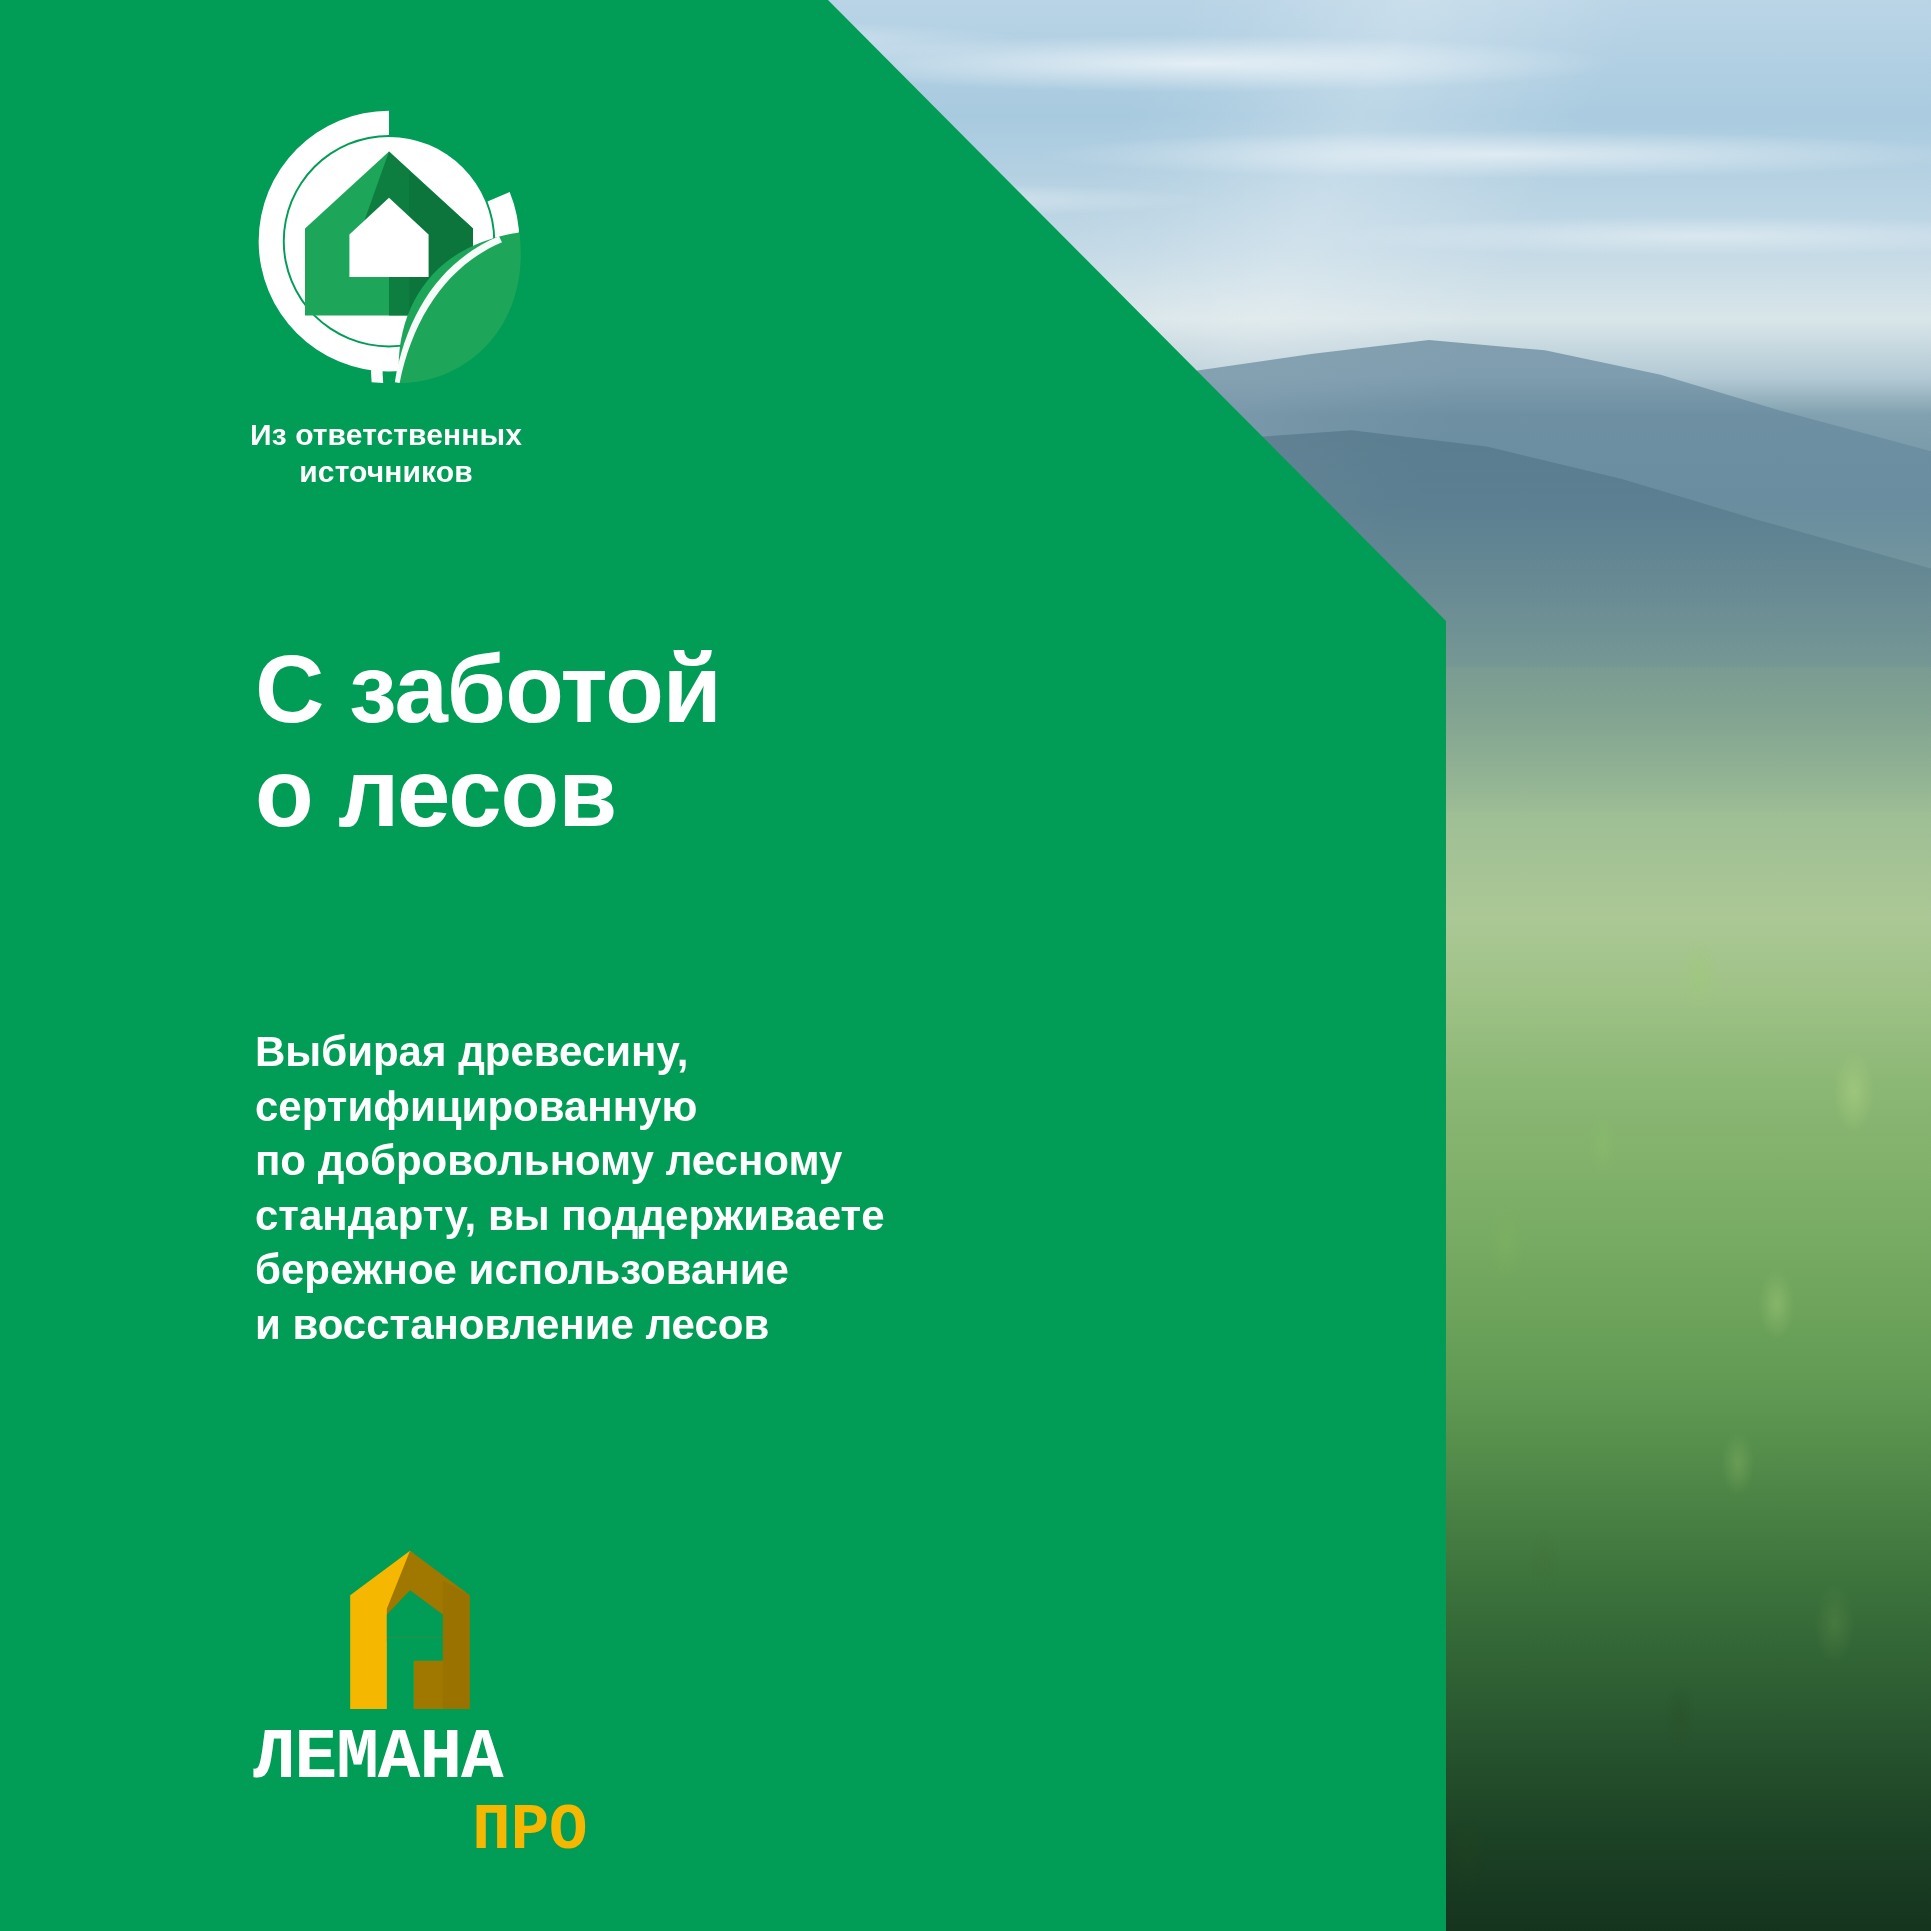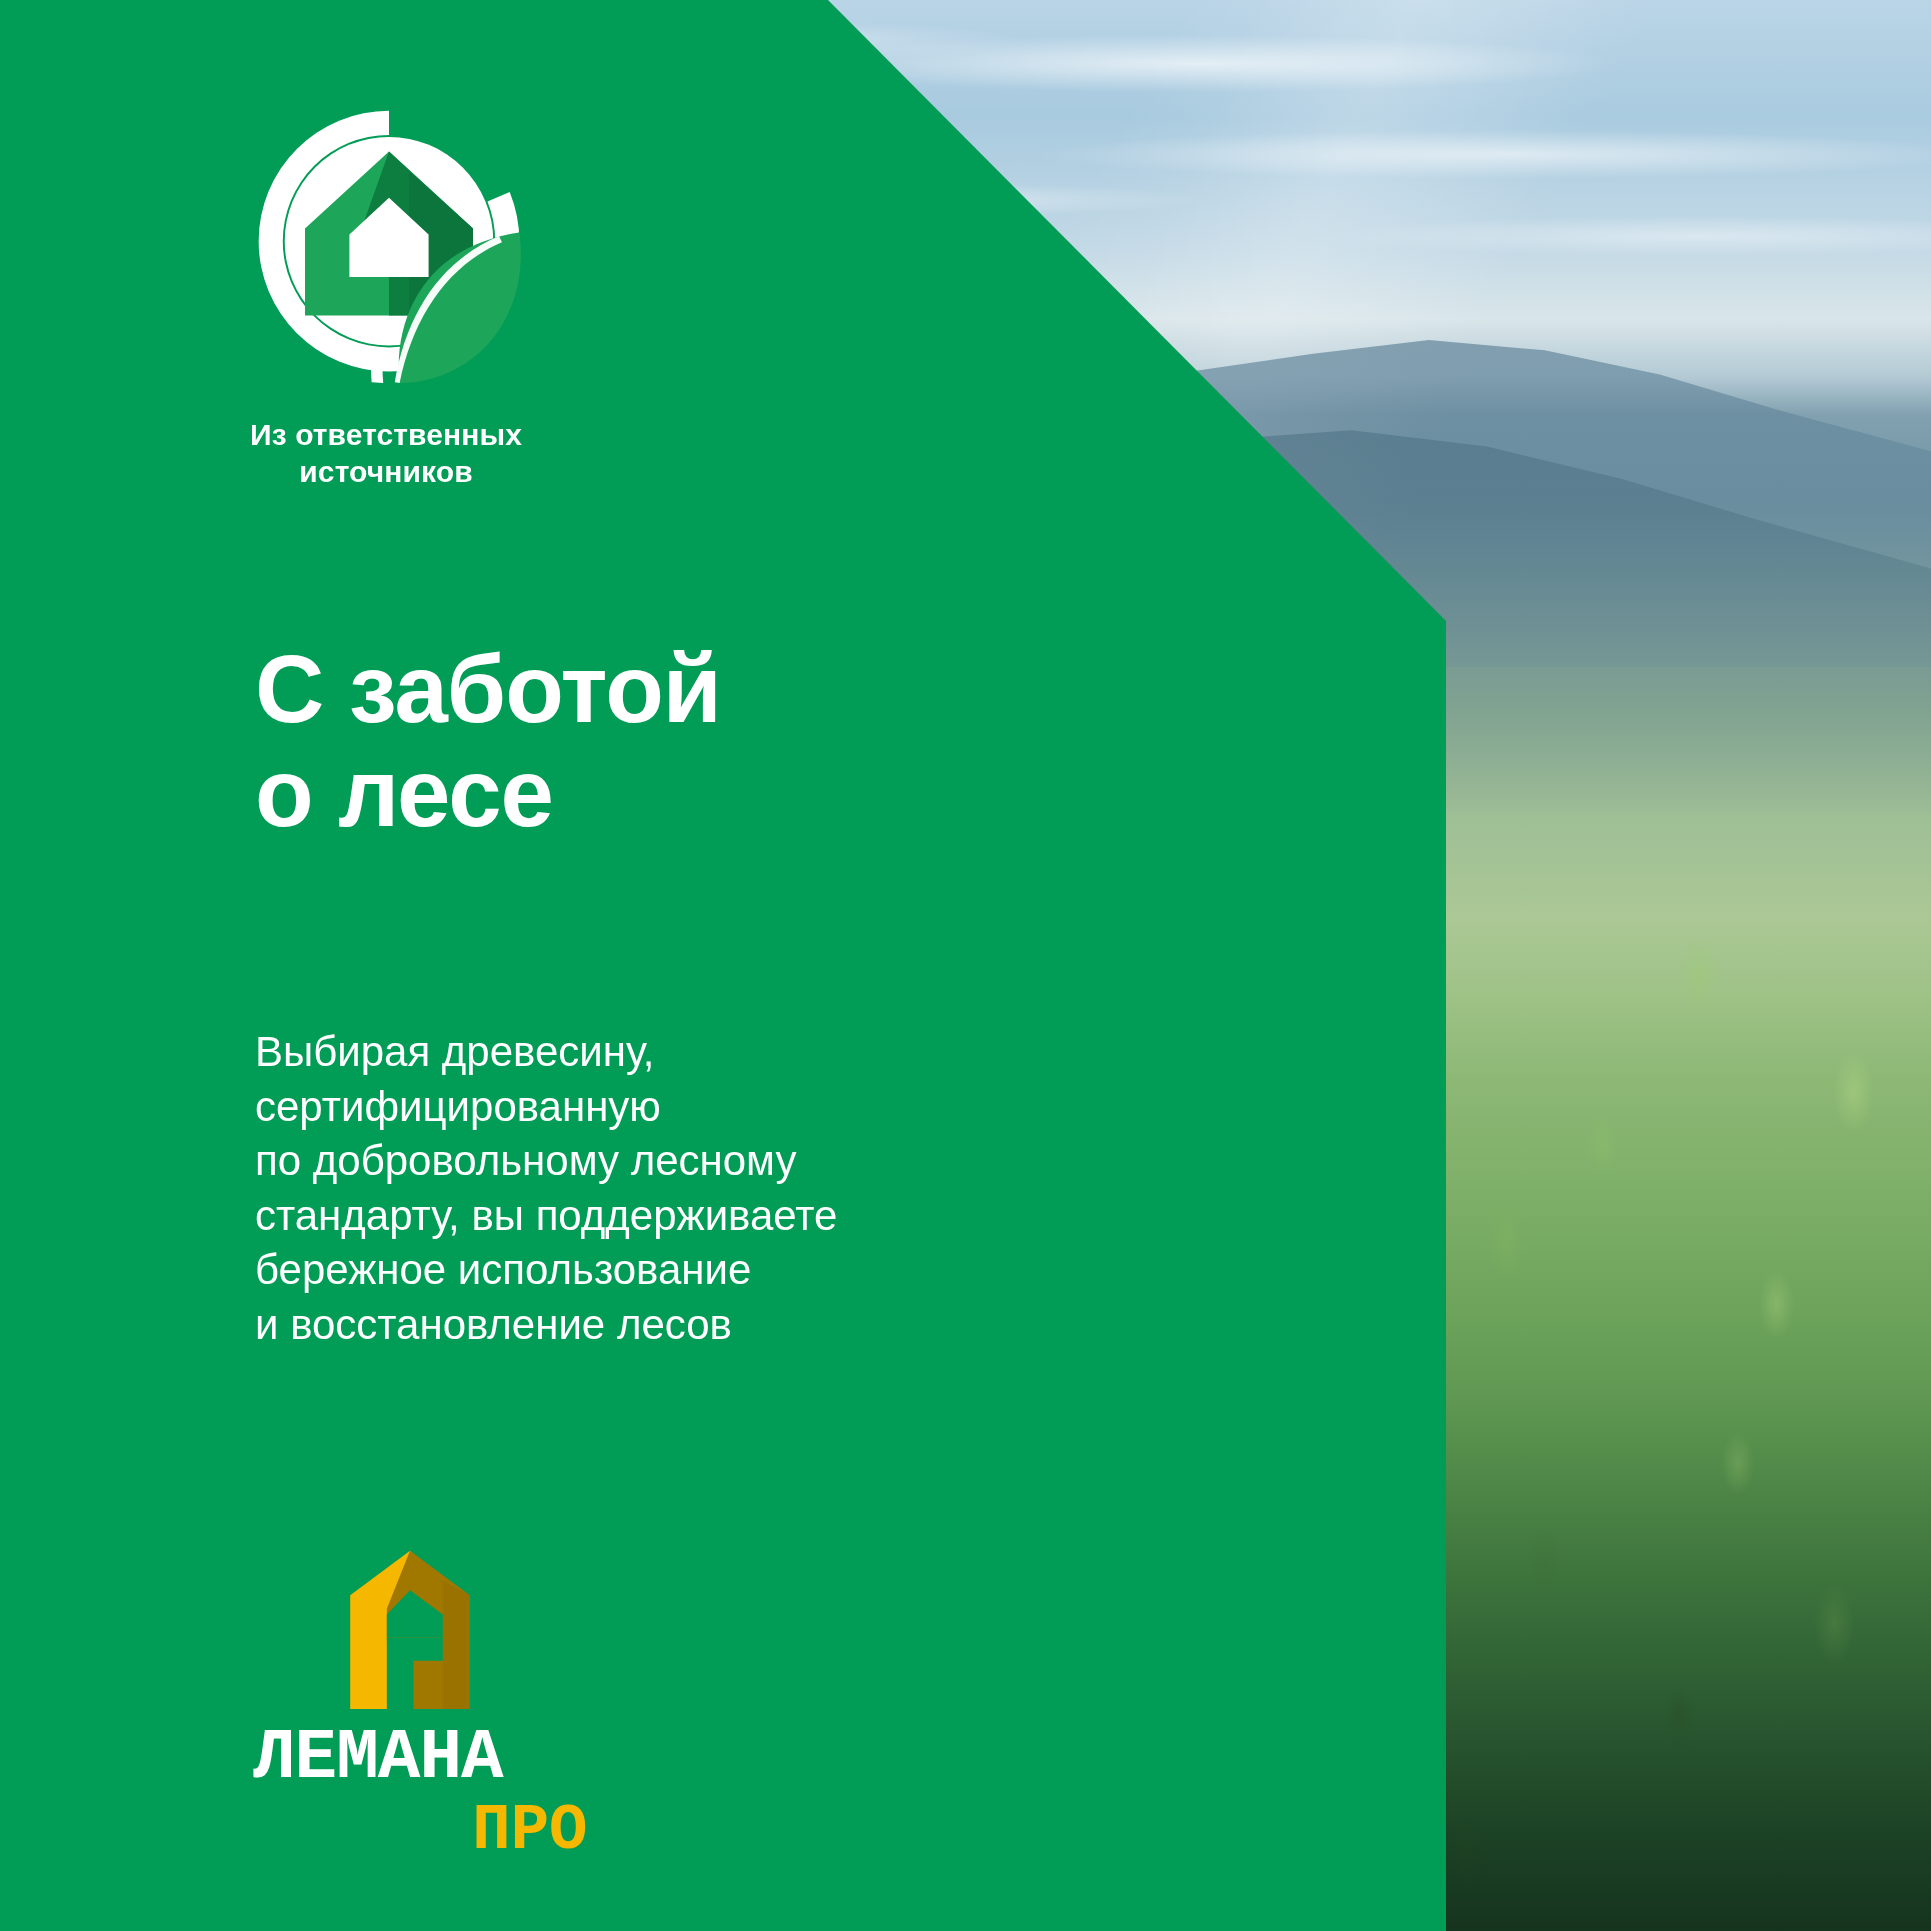--- a/index.html
+++ b/index.html
@@ -168,21 +168,21 @@
     white-space: pre-line;
   }
 
   
   .body-copy {
     position: absolute;
     left: 255px;
     top: 1025px;
     color: #ffffff;
     font-size: 42px;
-    font-weight: normal;
+    font-weight: bold;
     line-height: 1.30;
     white-space: pre-line;
     letter-spacing: 0px;
   }
 
   
   .brand {
     position: absolute;
     left: 253px;
     top: 1545px;
@@ -247,21 +247,21 @@
         <path fill="#ffffff" d="M262 146c-56 24-92 77-106 146l-5-1c12-72 49-127 108-151z" opacity="0.96"></path>
 
         <path fill="#ffffff" d="M140 258c-2 12-2 22-1 34l-12-1c-1-12-1-23 1-35z"></path>
       </svg>
     </span>
   </div>
   <div class="eco-caption">Из ответственных
 источников</div>
 
   <div class="headline">С заботой
-о лесе</div>
+о лесов</div>
 
   <div class="body-copy">Выбирая древесину,
 сертифицированную
 по добровольному лесному
 стандарту, вы поддерживаете
 бережное использование
 и восстановление лесов</div>
 
   <div class="brand">
     <span>

